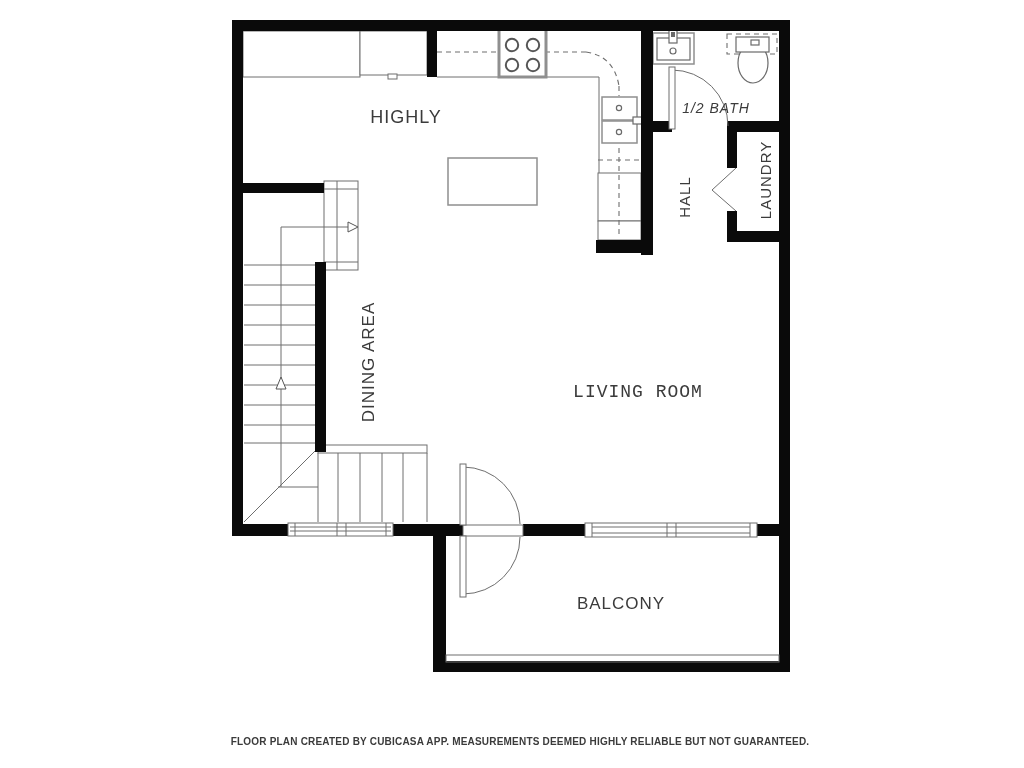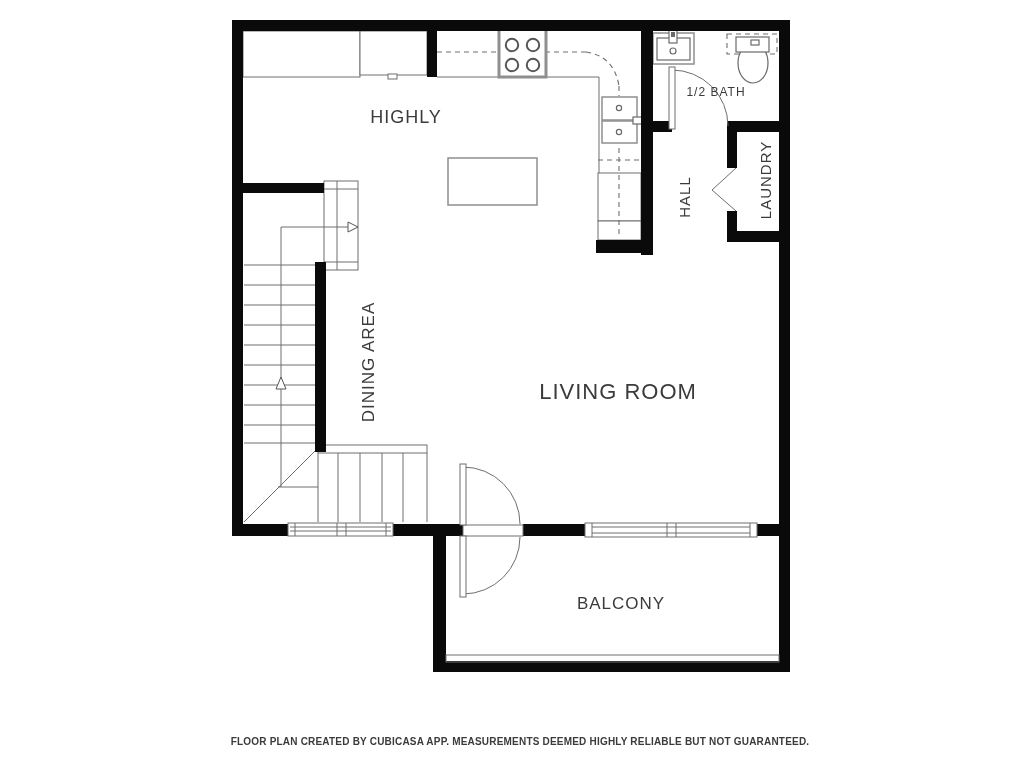--- a/index.html
+++ b/index.html
@@ -176,26 +176,26 @@
       <rect class="thinf" x="463" y="525" width="60" height="11"></rect>
       <path class="thin" d="M463,467 A57,57 0 0 1 520,524"></path>
       <rect class="thinf" x="460" y="464" width="6" height="61"></rect>
       <path class="thin" d="M520,537 A57,57 0 0 1 463,594"></path>
       <rect class="thinf" x="460" y="536" width="6" height="61"></rect>
     </g>
   </svg>
 
   <div class="label" style="left:406px;top:117px;font-size:18px;">HIGHLY</div>
 
-  <div class="label" style="left:716px;top:92px;font-size:12px;">1/2 BATH</div>
+  <div class="label" style="left:716px;top:108px;font-size:14px;font-style:italic;">1/2 BATH</div>
 
   <div class="label vert" style="left:684px;top:197px;font-size:15px;">HALL</div>
 
   <div class="label vert" style="left:765px;top:180px;font-size:15px;">LAUNDRY</div>
 
   <div class="label vert" style="left:369px;top:362px;font-size:17px;">DINING AREA</div>
 
-  <div class="label" style="left:618px;top:392px;font-size:22px;">LIVING ROOM</div>
+  <div class="label" style="left:638px;top:392px;font-size:18px;font-family:Liberation Mono, monospace;">LIVING ROOM</div>
 
   <div class="label" style="left:613px;top:604px;font-size:17px;margin-left:8px;">BALCONY</div>
 
   <div class="footer">FLOOR PLAN CREATED BY CUBICASA APP. MEASUREMENTS DEEMED HIGHLY RELIABLE BUT NOT GUARANTEED.</div>
 </div>
 
 </body></html>

